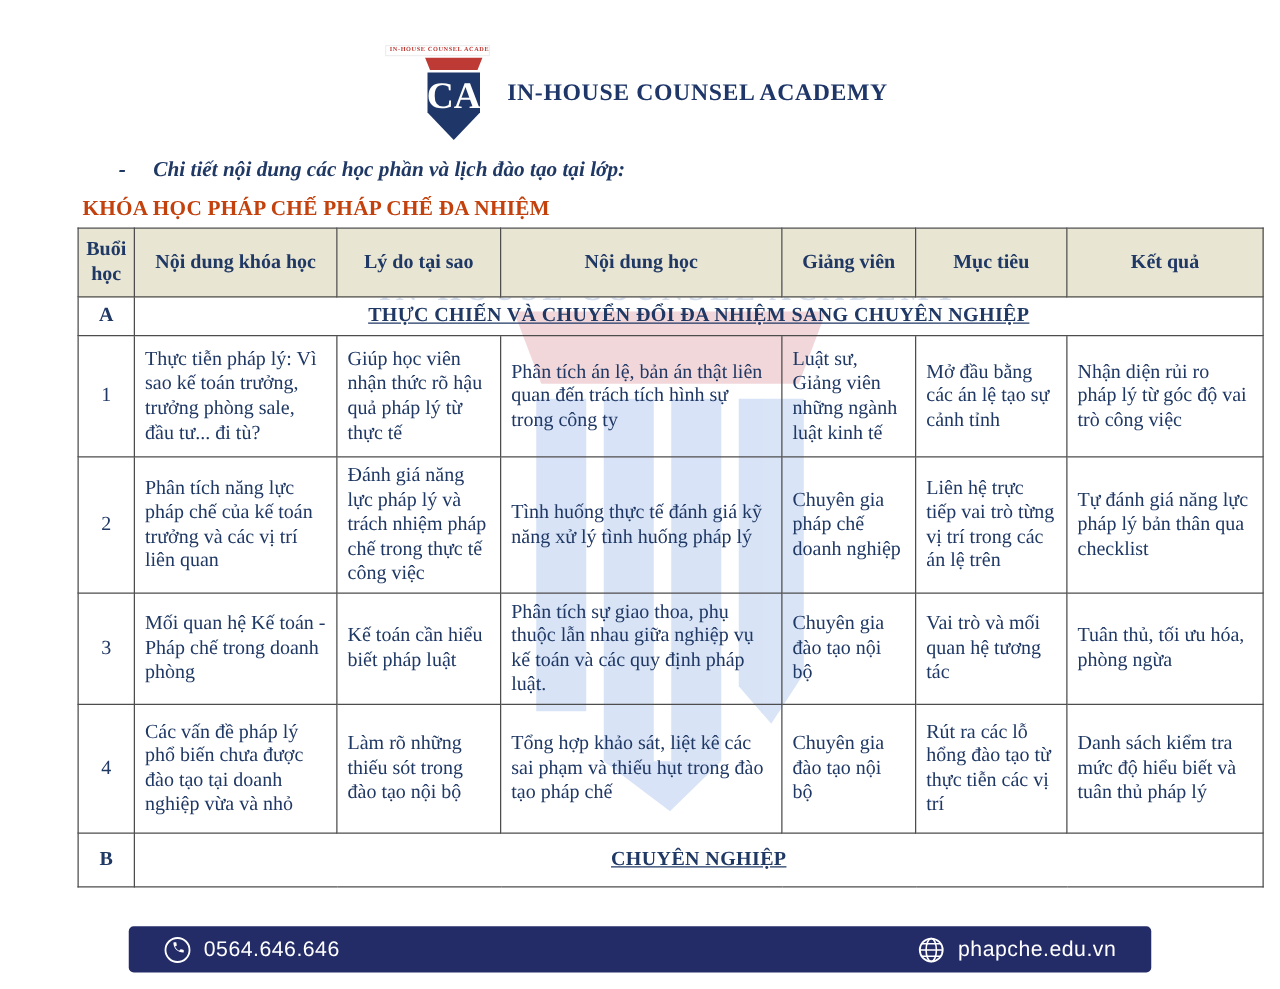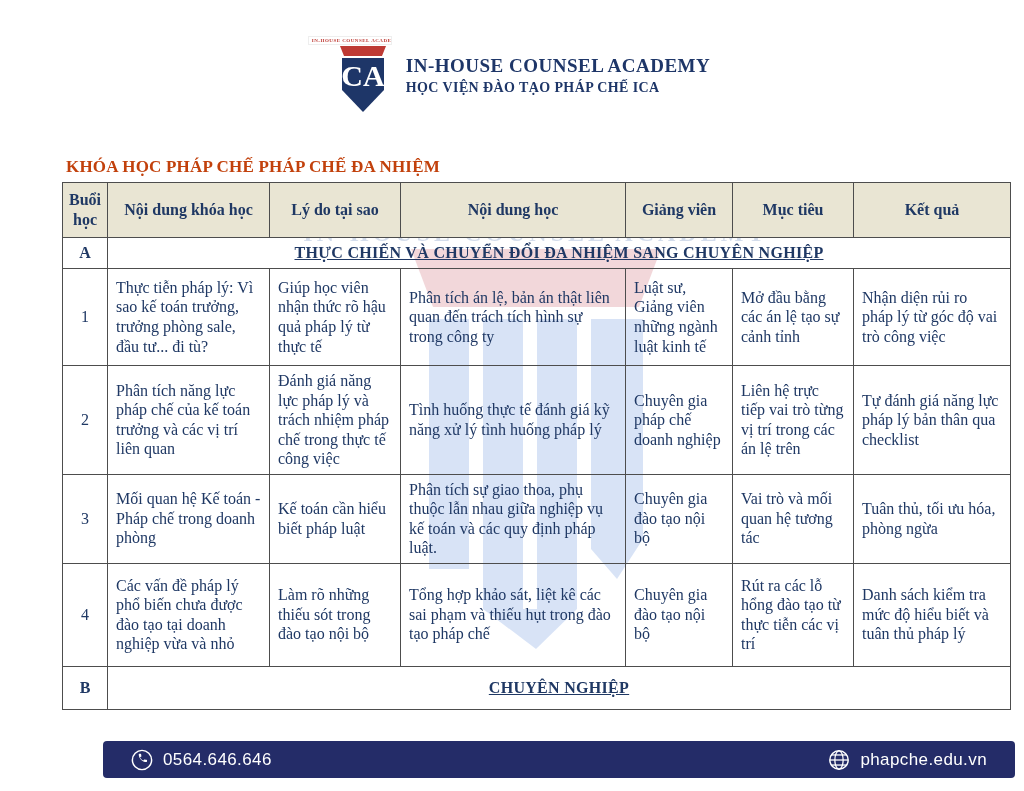--- a/index.html
+++ b/index.html
@@ -67,21 +67,21 @@
   td.section-id{text-align:center;font-weight:bold;}
   td.section-label{text-align:center;font-weight:bold;letter-spacing:.3px;text-decoration:underline;}
   tr.section-a td{height:24px;padding:3px 8px;}
   tr.section-b td{height:32px;}
   tr.r1 td{height:86px;}
   tr.r2 td{height:96px;}
   tr.r3 td{height:68px;}
   tr.r4 td{height:92px;}
   
   .footer-bar{
-    position:absolute;left:103px;top:741px;width:912px;height:37px;
+    position:absolute;left:103px;top:741px;width:818px;height:37px;
     background:#242c68;border-radius:4px;z-index:2;
     display:flex;align-items:center;justify-content:space-between;
     padding:0 28px;box-sizing:border-box;color:#ffffff;
   }
   .footer-item{display:flex;align-items:center;gap:10px;}
   .footer-text{font-family:"Liberation Sans", sans-serif;font-size:17px;letter-spacing:.4px;}
 </style>
 </head>
 <body>
 
@@ -91,24 +91,26 @@
     <div class="logo-mark">
       <div class="logo-micro">IN-HOUSE COUNSEL ACADEMY</div>
       <svg class="logo-shield" width="58" height="68" viewBox="0 0 58 68">
         <polygon points="6,0 52,0 48,10 10,10" fill="#be3a34"></polygon>
         <path d="M8 12 L50 12 L50 44 L29 66 L8 44 Z" fill="#1e3668"></path>
         <text x="29" y="40" text-anchor="middle" font-family="Liberation Serif, serif" font-size="30" font-weight="bold" fill="#ffffff">CA</text>
       </svg>
     </div>
     <div class="logo-text">
       <div class="logo-title">IN-HOUSE COUNSEL ACADEMY</div>
-      <div class="logo-sub">HỌC VIỆN ĐÀO TẠO PHÁP CHẾ ICA</div>
-    </div>
-  </div>
-
+    </div>
+  </div>
+
+  <div class="intro-line">
+    <span class="dash">-</span><span>Chi tiết nội dung các học phần và lịch đào tạo tại lớp:</span>
+  </div>
 
   <div class="doc-title">KHÓA HỌC PHÁP CHẾ PHÁP CHẾ ĐA NHIỆM</div>
 
   <div class="watermark">
     <div class="wm-text">IN-HOUSE COUNSEL ACADEMY</div>
     <svg class="wm-shield" width="330" height="400" viewBox="0 0 330 400">
       <polygon points="40,0 290,0 268,58 62,58" fill="#e8b6bb" opacity="0.55"></polygon>
       <g fill="#b9cdf0" opacity="0.55">
         <rect x="58" y="70" width="40" height="250"></rect>
         <rect x="112" y="70" width="40" height="290"></rect>

